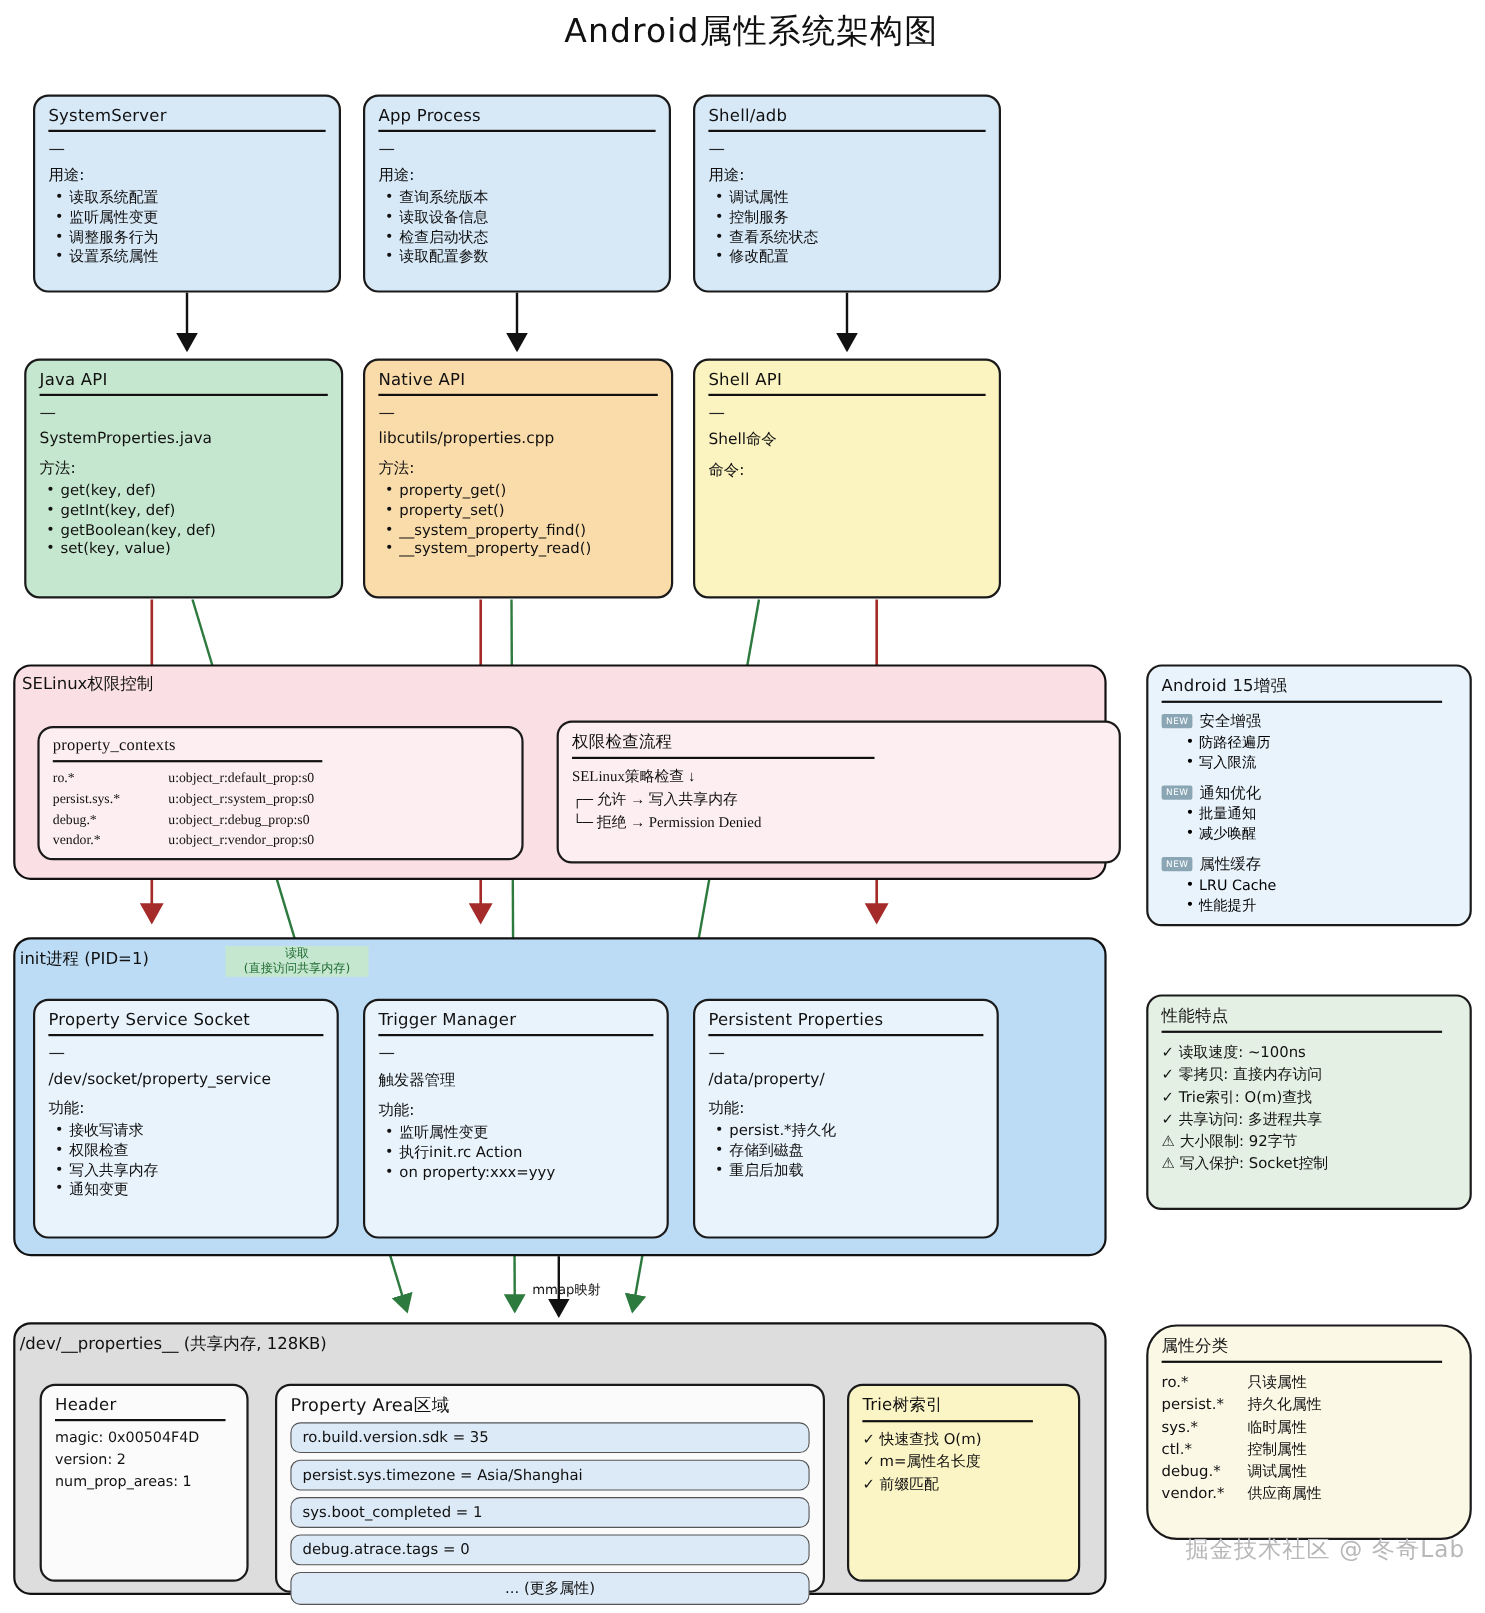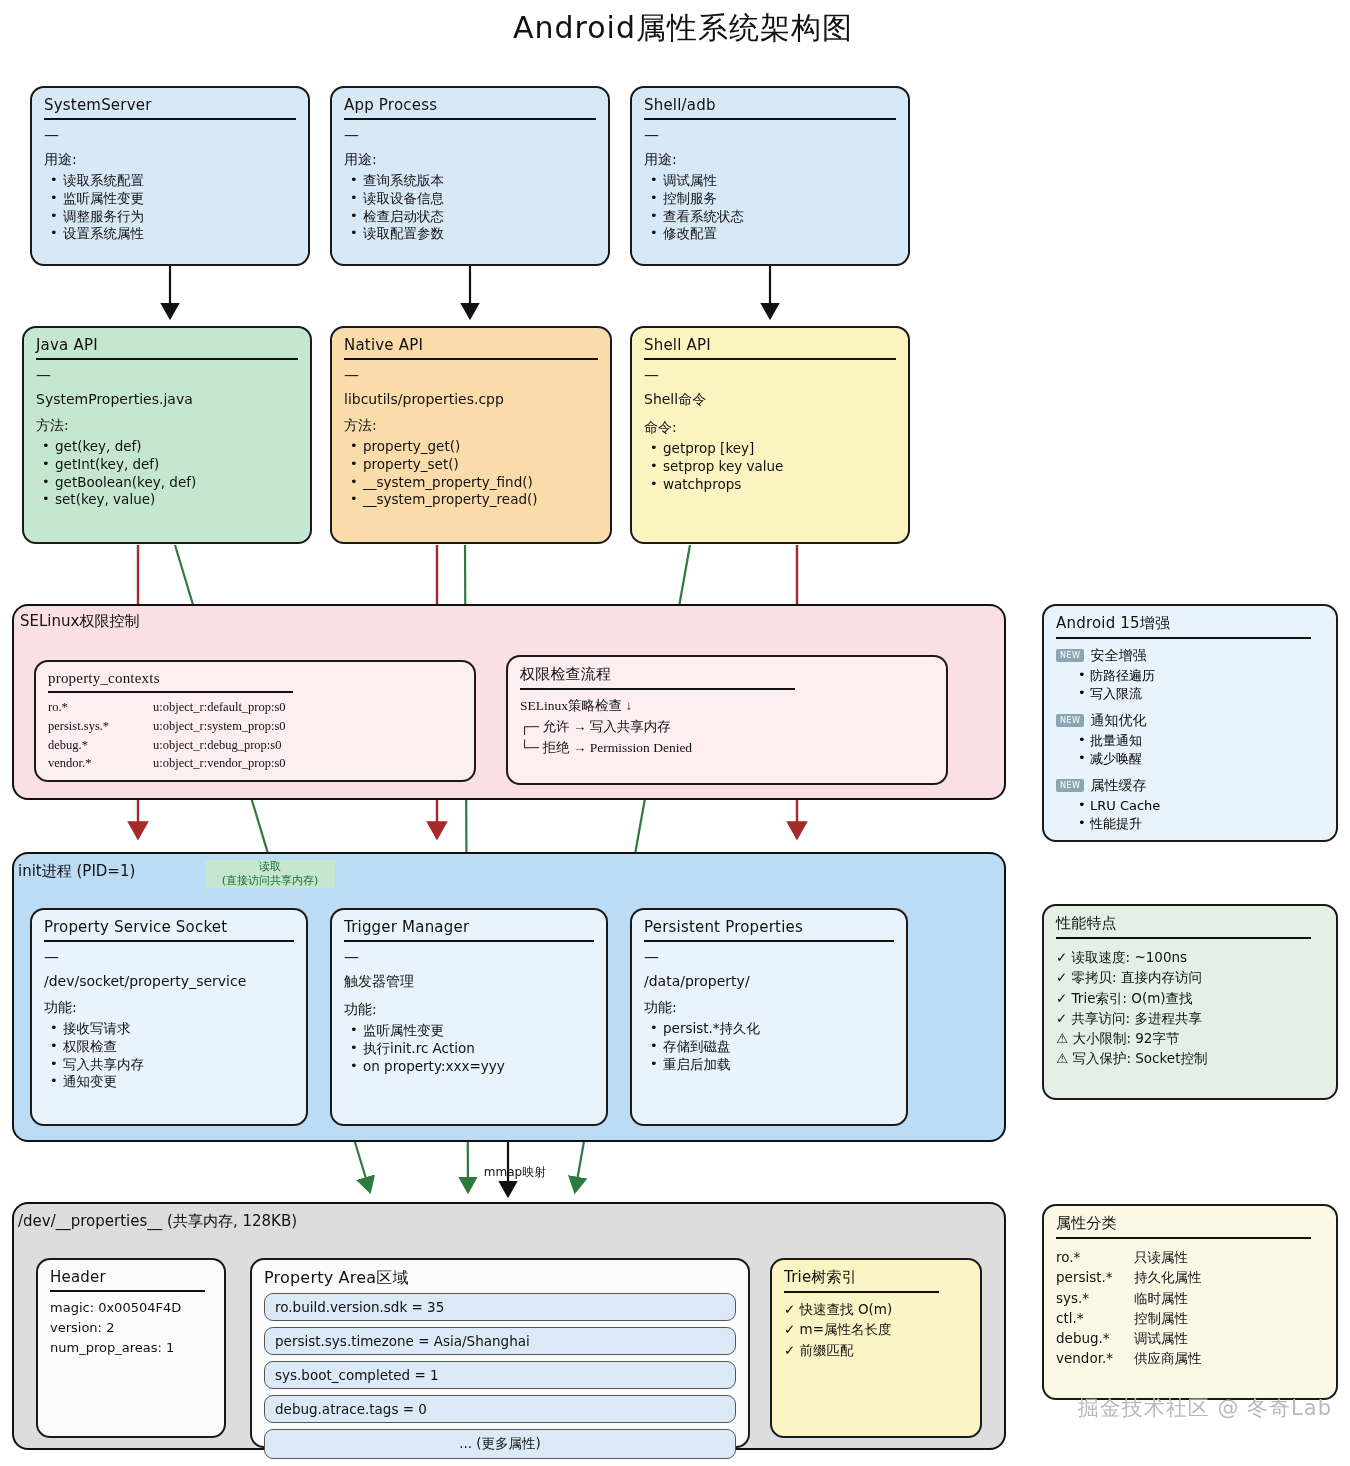--- a/index.html
+++ b/index.html
@@ -212,25 +212,20 @@
       <li>__system_property_read()</li>
     </ul>
   </div>
 
   <div class="card yellow" style="left:630px; top:326px; width:280px; height:218px;">
     <div class="card-title">Shell API</div>
     <div class="rule"></div>
     <div class="dash">—</div>
     <div class="subline">Shell命令</div>
     <div class="label">命令:</div>
-    <ul class="bl">
-      <li>getprop [key]</li>
-      <li>setprop key value</li>
-      <li>watchprops</li>
-    </ul>
   </div>
 
   <div class="pinkband" style="position:absolute; left:12px; top:604px; width:994px; height:196px; z-index:6;"></div>
   <div class="band-title" style="left:20px; top:612px; z-index:12;">SELinux权限控制</div>
 
   <div class="card pinkinner" style="left:34px; top:660px; width:442px; height:122px; z-index:11;">
     <div class="card-title">property_contexts</div>
     <div class="rule" style="margin-bottom:5px; width:245px;"></div>
     <div class="ctx-row">
       <span class="k">ro.*</span>
@@ -243,21 +238,21 @@
     <div class="ctx-row">
       <span class="k">debug.*</span>
       <span>u:object_r:debug_prop:s0</span>
     </div>
     <div class="ctx-row">
       <span class="k">vendor.*</span>
       <span>u:object_r:vendor_prop:s0</span>
     </div>
   </div>
 
-  <div class="card pinkinner" style="left:506px; top:655px; width:442px; height:130px; z-index:11;">
+  <div class="card pinkinner" style="left:506px; top:655px; width:513px; height:130px; z-index:11;">
     <div class="card-title">权限检查流程</div>
     <div class="rule" style="margin-bottom:6px; width:275px;"></div>
     <div class="flow">SELinux策略检查 ↓</div>
     <div class="flow ind">┌─ 允许 → 写入共享内存</div>
     <div class="flow ind">└─ 拒绝 → Permission Denied</div>
   </div>
 
   <div class="bluemid" style="position:absolute; left:12px; top:852px; width:994px; height:290px; z-index:6;"></div>
   <div class="band-title" style="left:18px; top:862px; z-index:12;">init进程 (PID=1)</div>
 
@@ -362,21 +357,21 @@
     <div class="card-title">性能特点</div>
     <div class="rule" style="width:255px;"></div>
     <div class="check-line">✓ 读取速度: ~100ns</div>
     <div class="check-line">✓ 零拷贝: 直接内存访问</div>
     <div class="check-line">✓ Trie索引: O(m)查找</div>
     <div class="check-line">✓ 共享访问: 多进程共享</div>
     <div class="check-line">⚠ 大小限制: 92字节</div>
     <div class="check-line">⚠ 写入保护: Socket控制</div>
   </div>
 
-  <div class="card palecream" style="left:1042px; top:1204px; width:296px; height:196px;">
+  <div class="card palecream" style="left:1042px; top:1204px; width:296px; height:196px;border-radius:28px;">
     <div class="card-title">属性分类</div>
     <div class="rule" style="width:255px;"></div>
     <div class="cat-row">
       <span class="ck">ro.*</span>
       <span>只读属性</span>
     </div>
     <div class="cat-row">
       <span class="ck">persist.*</span>
       <span>持久化属性</span>
     </div>

